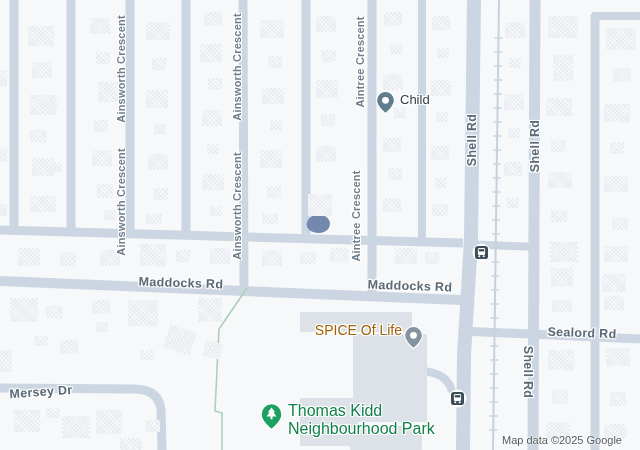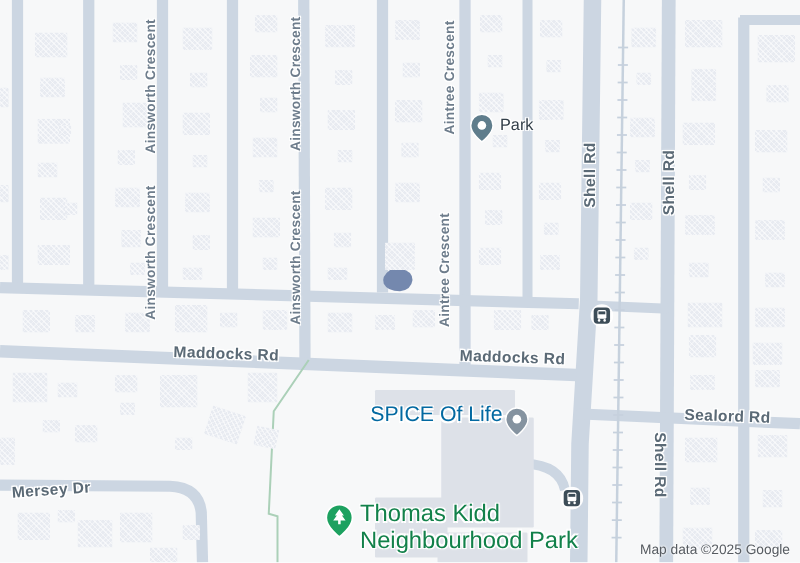--- a/index.html
+++ b/index.html
@@ -24,21 +24,21 @@
   .poi-label{
     position:absolute;white-space:nowrap;font-weight:500;line-height:1.1;
     text-shadow:-1px -1px 0 #fff,1px -1px 0 #fff,-1px 1px 0 #fff,1px 1px 0 #fff,0 0 3px #fff;
   }
   .pin,.transit{position:absolute;}
   #logo{
     position:absolute;left:8px;top:425px;font-size:21px;font-weight:700;
     letter-spacing:-.5px;line-height:21px;
   }
   #attribution{
-    position:absolute;right:8px;top:434px;font-size:11px;color:#565b61;
+    position:absolute;right:18px;top:434px;font-size:11px;color:#565b61;
     text-shadow:0 0 2px #fff,0 0 2px #fff;
     padding-left:44px;
   }
 </style>
 </head>
 <body>
 
 <div id="map">
   <svg id="road-layer" width="640" height="450" viewBox="0 0 640 450">
       <path d="M14,0 L14,234" fill="none" stroke="#ccd6e2" stroke-width="9" stroke-linejoin="round"></path>
@@ -230,34 +230,34 @@
       <div class="street-label major" style="left: 410px; top: 286px; transform: translate(-50%, -50%) rotate(2deg);">Maddocks Rd</div>
       <div class="street-label major" style="left: 582px; top: 333px; transform: translate(-50%, -50%) rotate(2deg);">Sealord Rd</div>
       <div class="street-label major" style="left: 41px; top: 392px; transform: translate(-50%, -50%) rotate(-4deg);">Mersey Dr</div>
     </div>
   <div id="pois">
       <svg viewBox="0 0 24 26" width="23" height="24.916666666666668" class="pin" style="left: 373.5px; top: 89.65px;">
         <path d="M12,1.5 C6.8,1.5 2.7,5.6 2.7,10.8 C2.7,17.6 12,24.5 12,24.5 C12,24.5 21.3,17.6 21.3,10.8 C21.3,5.6 17.2,1.5 12,1.5 Z" fill="#5f7d8c" stroke="#ffffff" stroke-width="1.2"></path>
         <circle cx="12" cy="10.8" r="3.6" fill="#ffffff"></circle>
       </svg>
       <div class="poi-label" style="top: 93px; font-size: 13px; color: rgb(50, 62, 72); left: 400px;">
-        <div>Park</div>
+        <div>Child</div>
       </div>
       <svg viewBox="0 0 24 26" width="23" height="24.916666666666668" class="pin" style="left: 401.5px; top: 324.65px;">
         <path d="M12,1.5 C6.8,1.5 2.7,5.6 2.7,10.8 C2.7,17.6 12,24.5 12,24.5 C12,24.5 21.3,17.6 21.3,10.8 C21.3,5.6 17.2,1.5 12,1.5 Z" fill="#8593a0" stroke="#ffffff" stroke-width="1.2"></path>
         <circle cx="12" cy="10.8" r="3.6" fill="#ffffff"></circle>
       </svg>
-      <div class="poi-label" style="top: 323px; font-size: 17px; color: #0369a1; right: 238px; text-align: center;">
+      <div class="poi-label" style="top: 323px; font-size: 14px; color: #a16207; right: 238px; text-align: center;">
         <div>SPICE Of Life</div>
       </div>
       <svg viewBox="0 0 24 26" width="27" height="29.25" class="pin" style="left: 257.5px; top: 401.85px;">
         <path d="M12,1.5 C6.8,1.5 2.7,5.6 2.7,10.8 C2.7,17.6 12,24.5 12,24.5 C12,24.5 21.3,17.6 21.3,10.8 C21.3,5.6 17.2,1.5 12,1.5 Z" fill="#1da160" stroke="#ffffff" stroke-width="1.2"></path>
         <path d="M12,4.8 L15.2,9.2 L13.8,9.2 L16.4,12.8 L12.9,12.8 L12.9,15.4 L11.1,15.4 L11.1,12.8 L7.6,12.8 L10.2,9.2 L8.8,9.2 Z" fill="#ffffff"></path>
       </svg>
-      <div class="poi-label" style="top: 402px; font-size: 19px; color: rgb(18, 129, 74); left: 288px;">
+      <div class="poi-label" style="top: 402px; font-size: 16px; color: rgb(18, 129, 74); left: 288px;">
         <div>Thomas Kidd</div>
         <div>Neighbourhood Park</div>
       </div>
       <svg viewBox="0 0 18 18" width="19" height="19" class="transit" style="left: 471.5px; top: 242.5px;">
         <circle cx="9" cy="9" r="8.6" fill="#ffffff" opacity="0.95"></circle>
         <rect x="2.8" y="2.8" width="12.4" height="12.4" rx="3" fill="#3d4d58"></rect>
         <rect x="5.6" y="4.8" width="6.8" height="6.6" rx="1.2" fill="#ffffff"></rect>
         <rect x="6.4" y="5.8" width="5.2" height="2.2" fill="#3d4d58"></rect>
         <circle cx="6.9" cy="12.6" r="0.95" fill="#ffffff"></circle>
         <circle cx="11.1" cy="12.6" r="0.95" fill="#ffffff"></circle>

